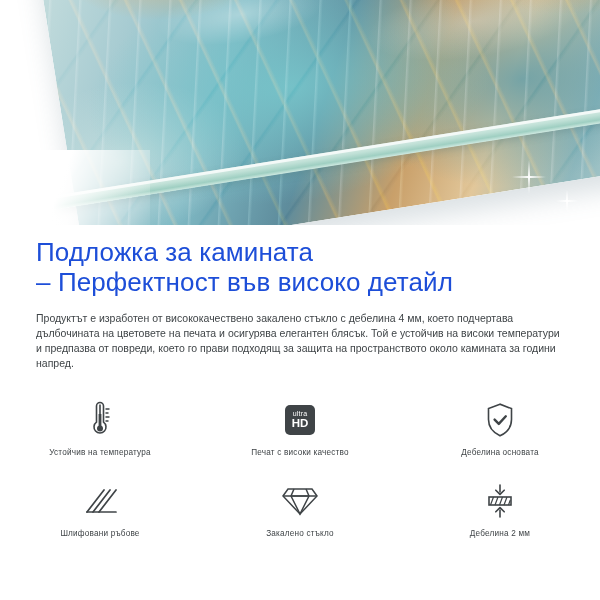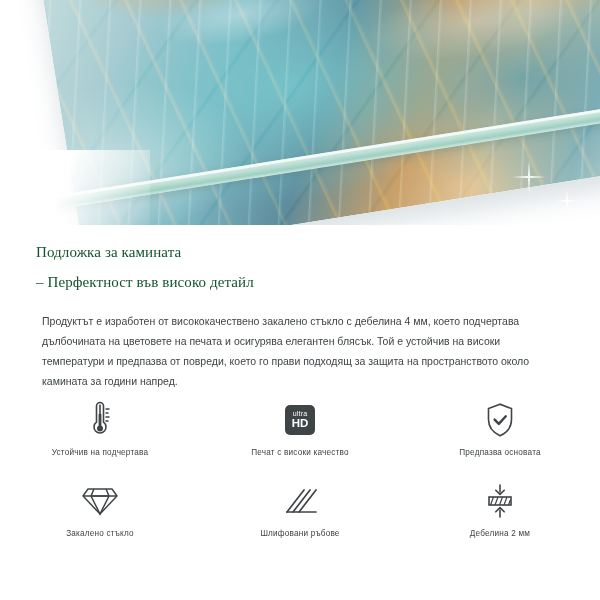--- a/index.html
+++ b/index.html
@@ -100,32 +100,32 @@
 
   
   .content {
     position: absolute;
     left: 0; top: 225px;
     width: 600px;
     padding: 0 36px;
   }
   h1 {
     margin: 12px 0 0 0;
-    font-family: Liberation Serif, serif;
+    font-family: Liberation Sans, sans-serif;
     font-weight: 400;
-    font-size: 15px;
+    font-size: 26px;
     line-height: 30px;
-    color: #14532d;
+    color: #1d4ed8;
     letter-spacing: 0.1px;
   }
   h1 .line2 { display: block; }
   .body-copy {
-    margin: 14px 0 0 6px;
+    margin: 14px 0 0 0;
     font-size: 10.5px;
-    line-height: 20px;
+    line-height: 15px;
     color: #3f4447;
   }
 
   
   .features {
     position: absolute;
     left: 0; top: 398px;
     width: 600px;
     display: grid;
     grid-template-columns: repeat(3, 1fr);
@@ -192,65 +192,65 @@
     <div class="feature">
       <div class="glyph">
         <svg width="26" height="40" viewBox="0 0 26 40" fill="none" stroke="#3f4447" stroke-width="1.6">
           <path d="M13 4.5v19.5" stroke-width="1.6"></path>
           <path d="M9.5 6a3.5 3.5 0 0 1 7 0v16.2a6 6 0 1 1-7 0V6z"></path>
           <circle cx="13" cy="28.6" r="3" fill="#3f4447" stroke="none"></circle>
           <rect x="11.6" y="14" width="2.8" height="13" fill="#3f4447" stroke="none"></rect>
           <path d="M18.5 9h4M18.5 13h3M18.5 17h4M18.5 21h3"></path>
         </svg>
       </div>
-      <div class="caption">Устойчив на подчертава</div>
+      <div class="caption">Устойчив на температура</div>
     </div>
 
     <div class="feature">
       <div class="glyph">
         <div class="ultrahd">
           <span class="u1">ultra</span>
           <span class="u2">HD</span>
         </div>
       </div>
       <div class="caption">Печат с високи качество</div>
     </div>
 
     <div class="feature">
       <div class="glyph">
         <svg width="34" height="38" viewBox="0 0 34 38" fill="none" stroke="#3f4447" stroke-width="1.6">
           <path d="M17 3.2 5.5 7.6v11c0 8.1 5.2 13.3 11.5 16.2 6.3-2.9 11.5-8.1 11.5-16.2v-11L17 3.2z"></path>
           <path d="M11.6 18.6l4.2 4.3 7-7.6" stroke-width="2.4" stroke-linecap="round" stroke-linejoin="round"></path>
         </svg>
       </div>
-      <div class="caption">Предпазва основата</div>
+      <div class="caption">Дебелина основата</div>
+    </div>
+
+    <div class="feature">
+      <div class="glyph">
+        <svg width="34" height="32" viewBox="0 0 34 32" fill="none" stroke="#3f4447" stroke-width="1.7" stroke-linecap="round">
+          <path d="M4 27L21 5"></path>
+          <path d="M10 27L27 5"></path>
+          <path d="M16 27L33 5"></path>
+          <path d="M4 27h29"></path>
+        </svg>
+      </div>
+      <div class="caption">Шлифовани ръбове</div>
     </div>
 
     <div class="feature">
       <div class="glyph">
         <svg width="38" height="32" viewBox="0 0 38 32" fill="none" stroke="#3f4447" stroke-width="1.5">
           <path d="M7 4h24l5 7-17 18L2 11l5-7z"></path>
           <path d="M2 11h34"></path>
           <path d="M13 4l-3 7 9 18 9-18-3-7"></path>
           <path d="M10 11h18"></path>
         </svg>
       </div>
       <div class="caption">Закалено стъкло</div>
-    </div>
-
-    <div class="feature">
-      <div class="glyph">
-        <svg width="34" height="32" viewBox="0 0 34 32" fill="none" stroke="#3f4447" stroke-width="1.7" stroke-linecap="round">
-          <path d="M4 27L21 5"></path>
-          <path d="M10 27L27 5"></path>
-          <path d="M16 27L33 5"></path>
-          <path d="M4 27h29"></path>
-        </svg>
-      </div>
-      <div class="caption">Шлифовани ръбове</div>
     </div>
 
     <div class="feature">
       <div class="glyph">
         <svg width="34" height="38" viewBox="0 0 34 38" fill="none" stroke="#3f4447" stroke-width="1.6">
           <path d="M17 3v7" stroke-linecap="round"></path>
           <path d="M12.8 8.2 17 12.4l4.2-4.2" stroke-linecap="round" stroke-linejoin="round"></path>
           <rect x="6" y="15" width="22" height="8" fill="none"></rect>
           <path d="M7.5 23l3-8M12 23l3-8M16.5 23l3-8M21 23l3-8M25.5 23l1.8-5" stroke-width="1.2"></path>
           <path d="M17 35v-7" stroke-linecap="round"></path>

